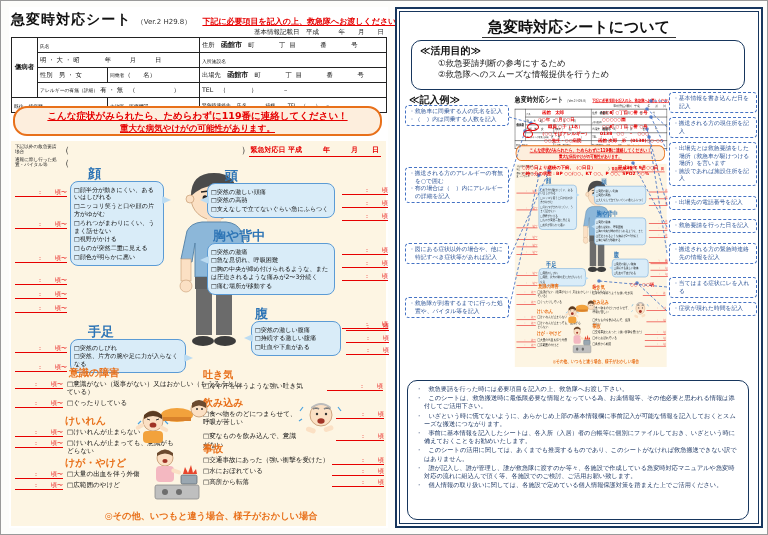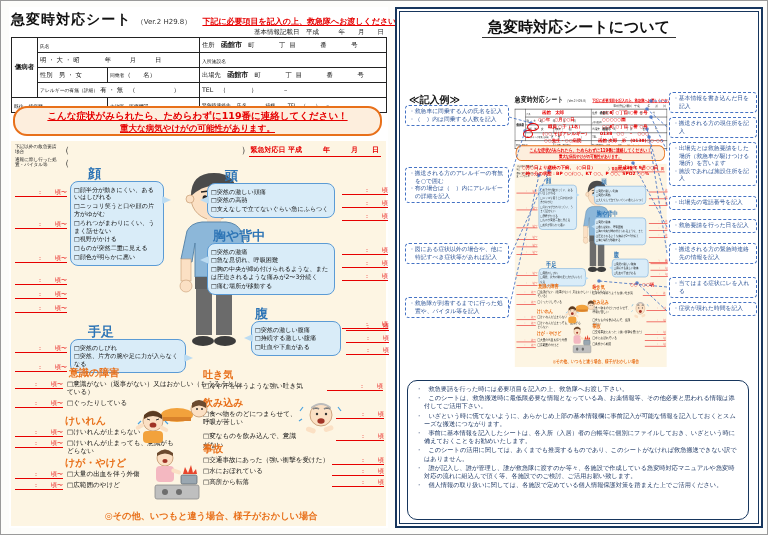--- a/index.html
+++ b/index.html
@@ -371,20 +371,25 @@
 
       <div class="footer-note">◎その他、いつもと違う場合、様子がおかしい場合</div>
     </div>
   </div>
   </div>
 
   <div class="rpage">
     <div class="rpage-inner"></div>
     <div class="rp-title"><span>急変時対応シートについて</span></div>
 
+    <div class="purpose-box">
+      <div class="rp-h">≪活用目的≫</div>
+      <div class="purpose-item">①救急要請判断の参考にするため</div>
+      <div class="purpose-item">②救急隊へのスムーズな情報提供を行うため</div>
+    </div>
 
     <div class="example-h">≪記入例≫</div>
 
     <svg class="connectors" width="364" height="517">
       <g stroke="#4472c4" stroke-width="1" stroke-dasharray="3,2" fill="none" opacity="0.85">
         <path d="M112 108 L134 114"></path>
           <path d="M112 172 L128 122"></path>
           <path d="M112 250 L152 162"></path>
           <path d="M112 300 L142 166"></path>
         <path d="M270 92 L254 92"></path>

